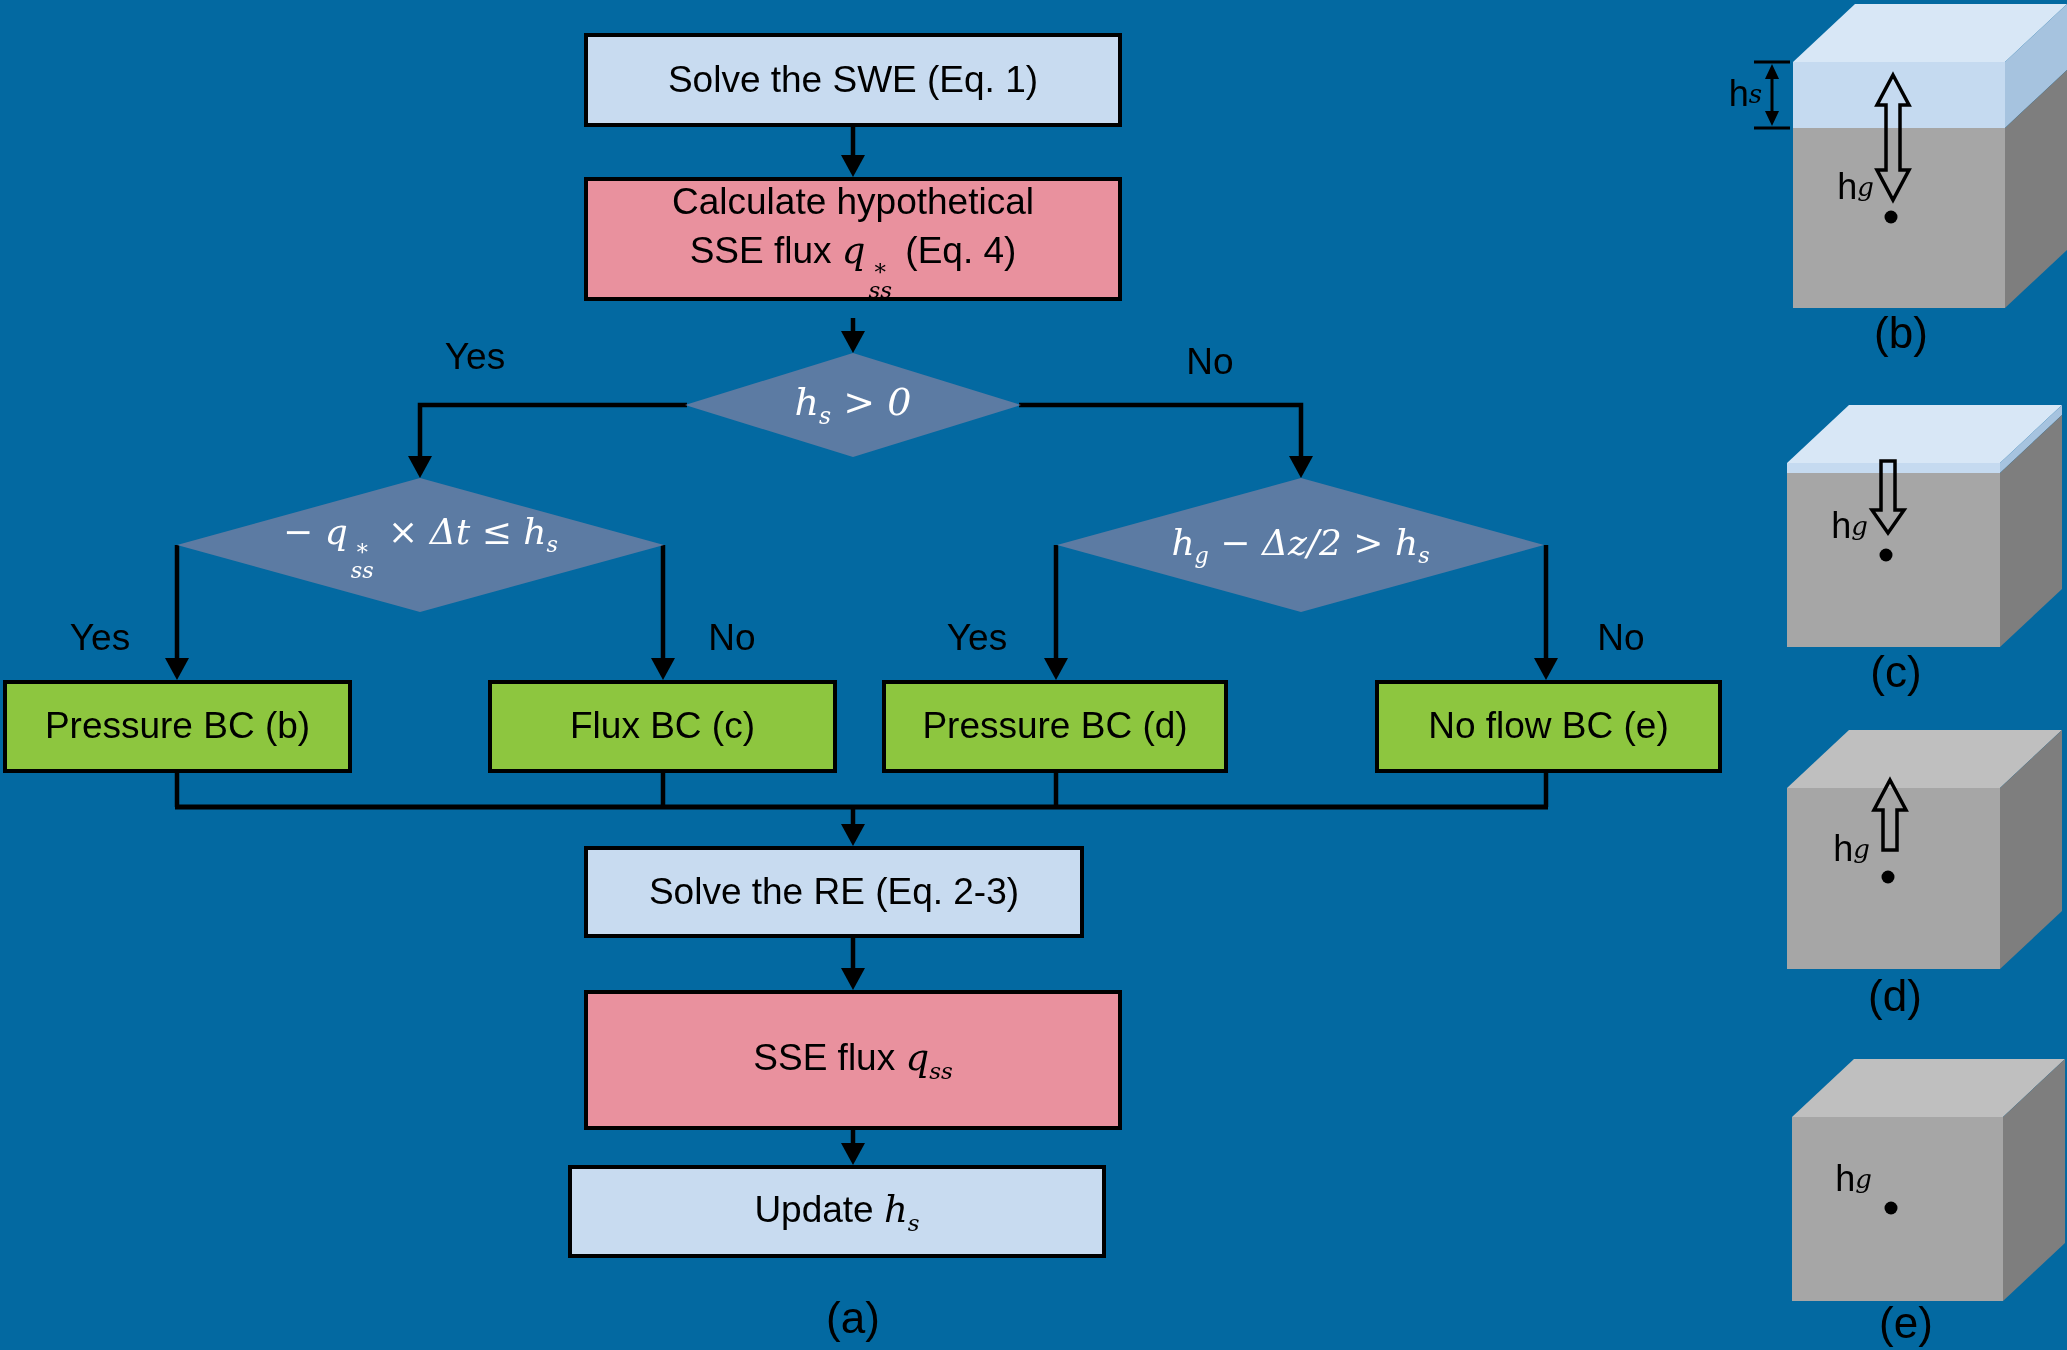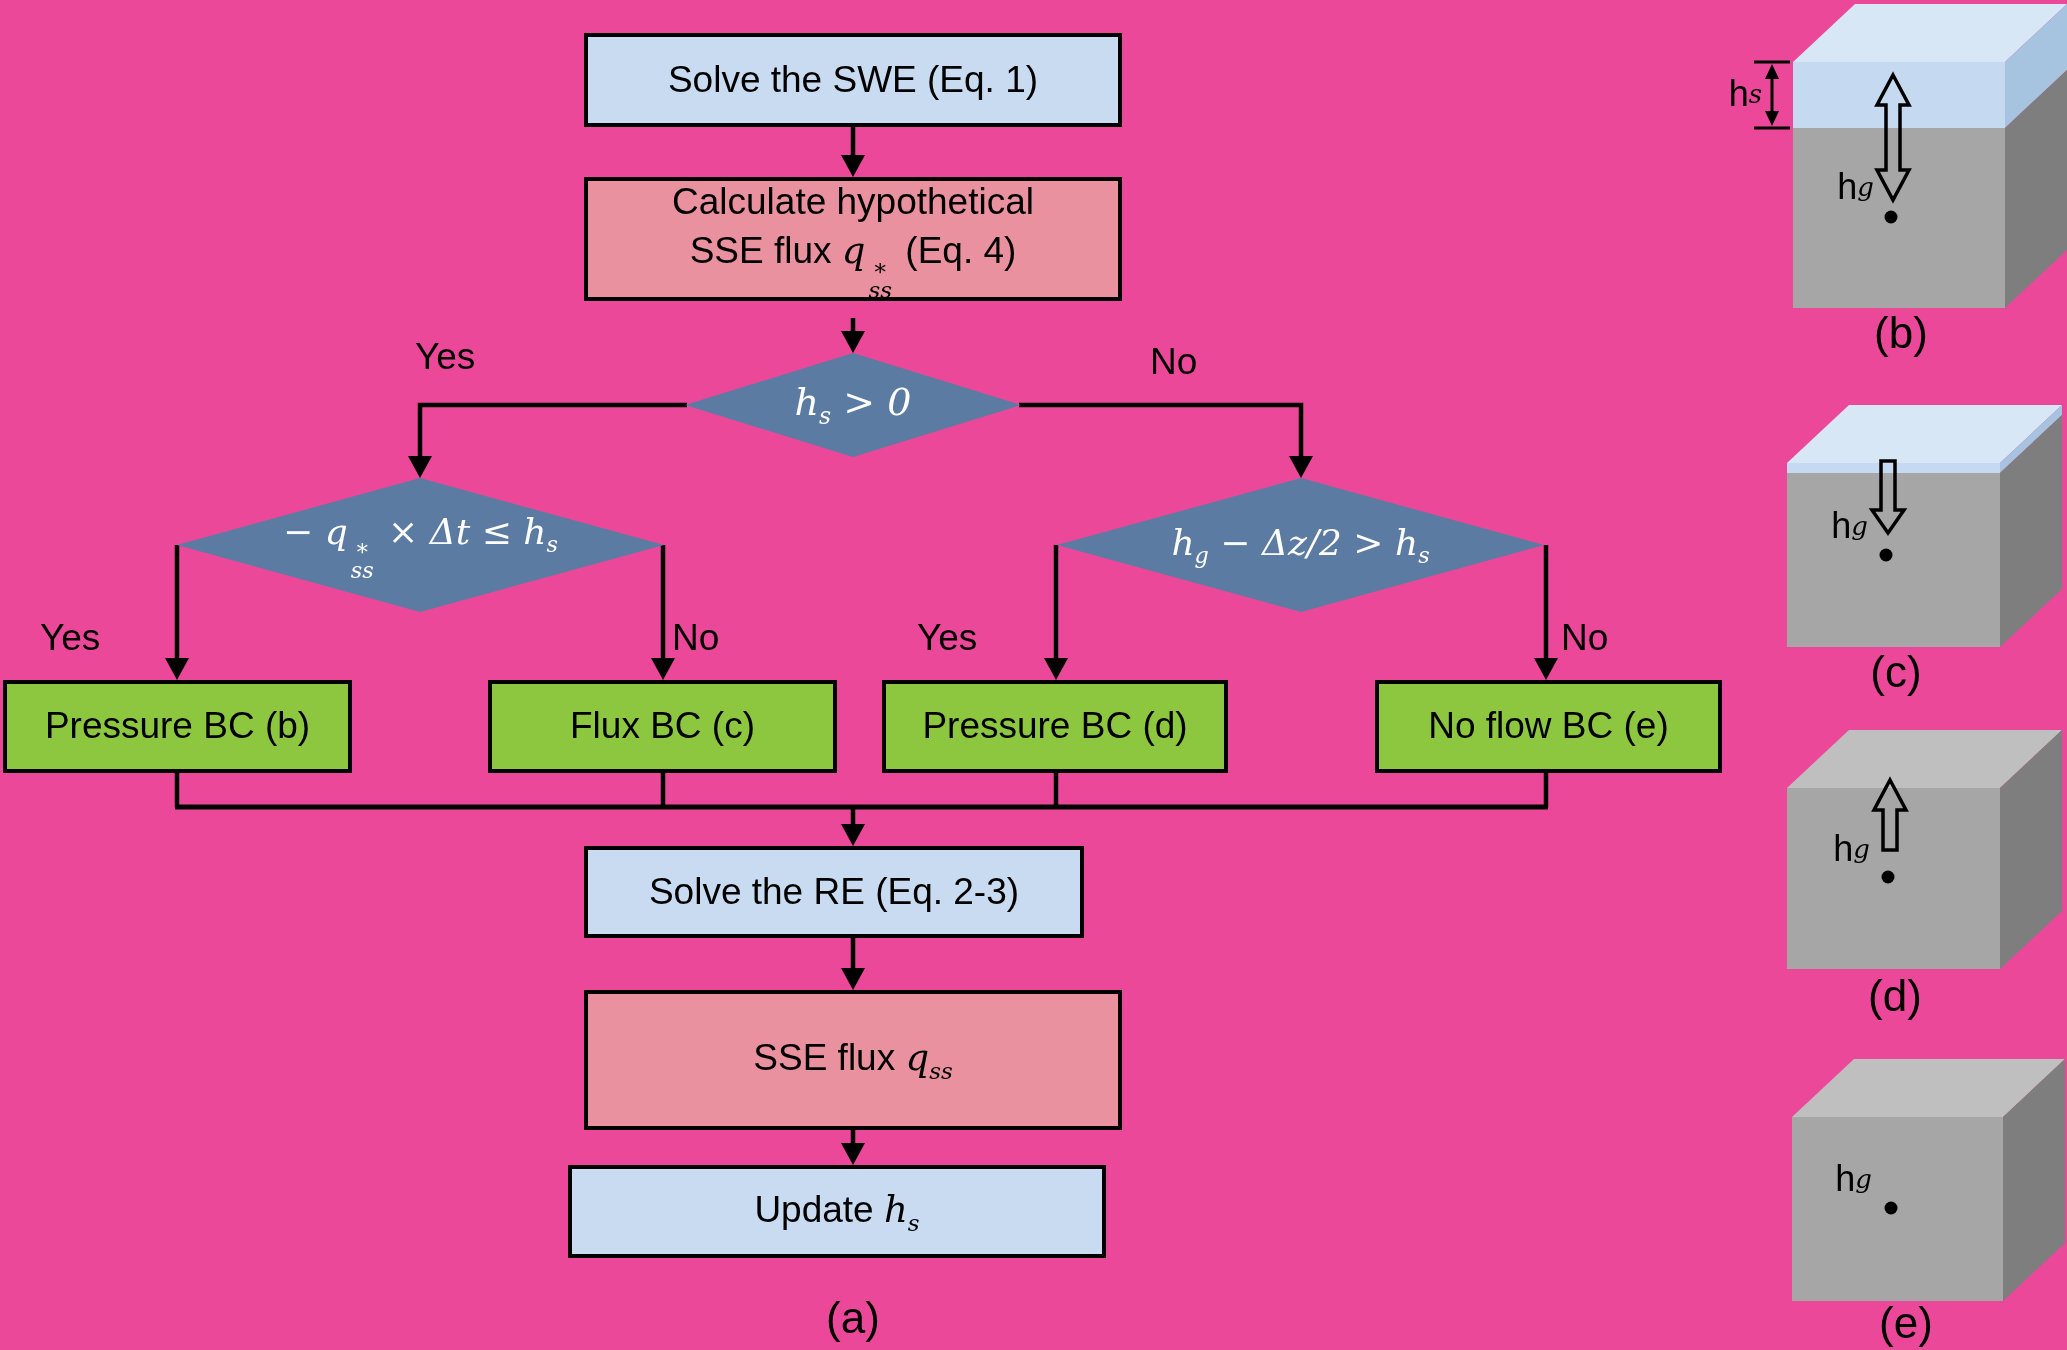--- a/index.html
+++ b/index.html
@@ -1,25 +1,25 @@
 <!DOCTYPE html>
 <html><head>
 <meta charset="utf-8">
 <style>
   html,body{margin:0;padding:0;background:#fff;}
-  .canvas{position:relative;width:2067px;height:1350px;background:#ec4899;overflow:hidden;
+  .canvas{position:relative;width:2067px;height:1350px;background:#0369a1;overflow:hidden;
           font-family:"Liberation Sans",sans-serif;color:#000;}
   .layer{position:absolute;left:0;top:0;}
   .box{position:absolute;box-sizing:border-box;border:4px solid #000;display:flex;
        flex-direction:column;align-items:center;justify-content:center;text-align:center;
        font-size:37px;line-height:1.32;}
   .blue{background:#C8DBF0;}
   .pink{background:#E9919E;}
   .green{background:#8DC63F;justify-content:center;}
-  .lbl{position:absolute;display:flex;align-items:center;
+  .lbl{position:absolute;display:flex;align-items:center;justify-content:center;
        font-size:37px;}
   .dtext{position:absolute;display:flex;align-items:center;justify-content:center;
          color:#fff;font-family:"DejaVu Serif",serif;font-style:italic;font-size:36px;}
   .nowrap{white-space:nowrap;}
   .math{font-family:"DejaVu Serif",serif;font-style:italic;}
   .msub{font-family:"DejaVu Serif",serif;font-style:italic;font-size:0.62em;vertical-align:-0.38em;}
   .qstk{display:inline-flex;flex-direction:column;align-items:center;line-height:0.78;
         font-size:0.62em;vertical-align:-0.72em;margin:0 3px;font-family:"DejaVu Serif",serif;font-style:italic;}
   .clab{position:absolute;display:flex;align-items:center;justify-content:center;font-size:44px;}
   .hlab{position:absolute;display:flex;align-items:center;justify-content:flex-end;

